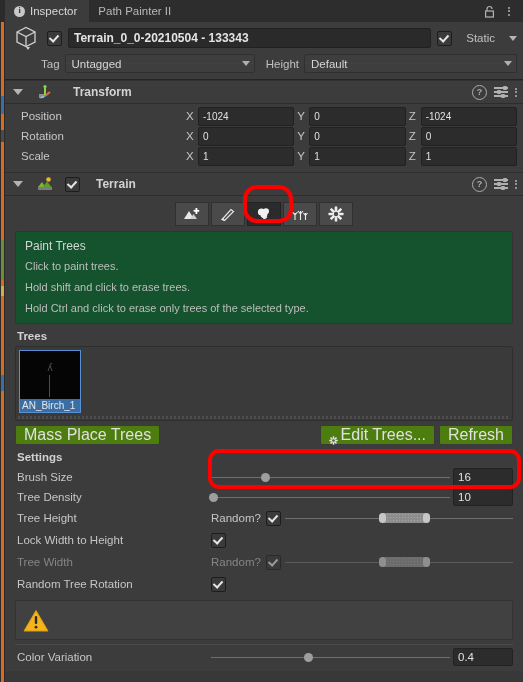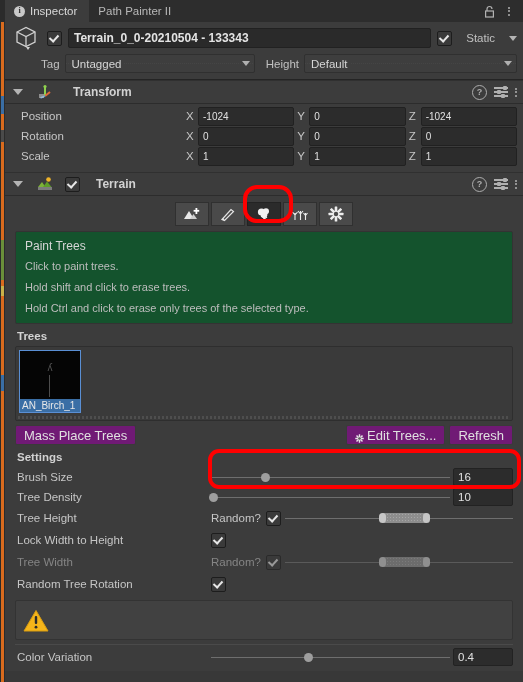--- a/index.html
+++ b/index.html
@@ -279,26 +279,26 @@
     overflow: hidden; white-space: nowrap;
   }
   .palette-scroll {
     position:absolute; left:2px; right:2px; bottom:1px; height:3px;
     background: repeating-linear-gradient(to right, #4e4e4e 0 2px, #3a3a3a 2px 4px);
   }
 
   .btn-row { display:flex; align-items:center; margin: 4px 10px 0 10px; }
   .btn {
     height: 18px;
-    background: #701a75;
+    background: #4d7c0f;
     border: 1px solid #3a3a3a;
     border-radius: 2px;
     display:flex; align-items:center; justify-content:center;
     padding: 0 8px;
-    font-size: 13px; color: #e0e0e0;
+    font-size: 16px; color: #e0e0e0;
     gap: 3px;
   }
   .gear-mini {
     width: 9px; height: 9px; position: relative; flex: none;
   }
 
   .settings-wrap { padding: 0 10px; }
   .set-row { display:flex; align-items:center; height: 20px; }
   .set-label { width: 196px; font-size: 11.5px; color: #c6c6c6; padding-left:2px; box-sizing:border-box; }
   .set-label.dim { color: #858585; }

